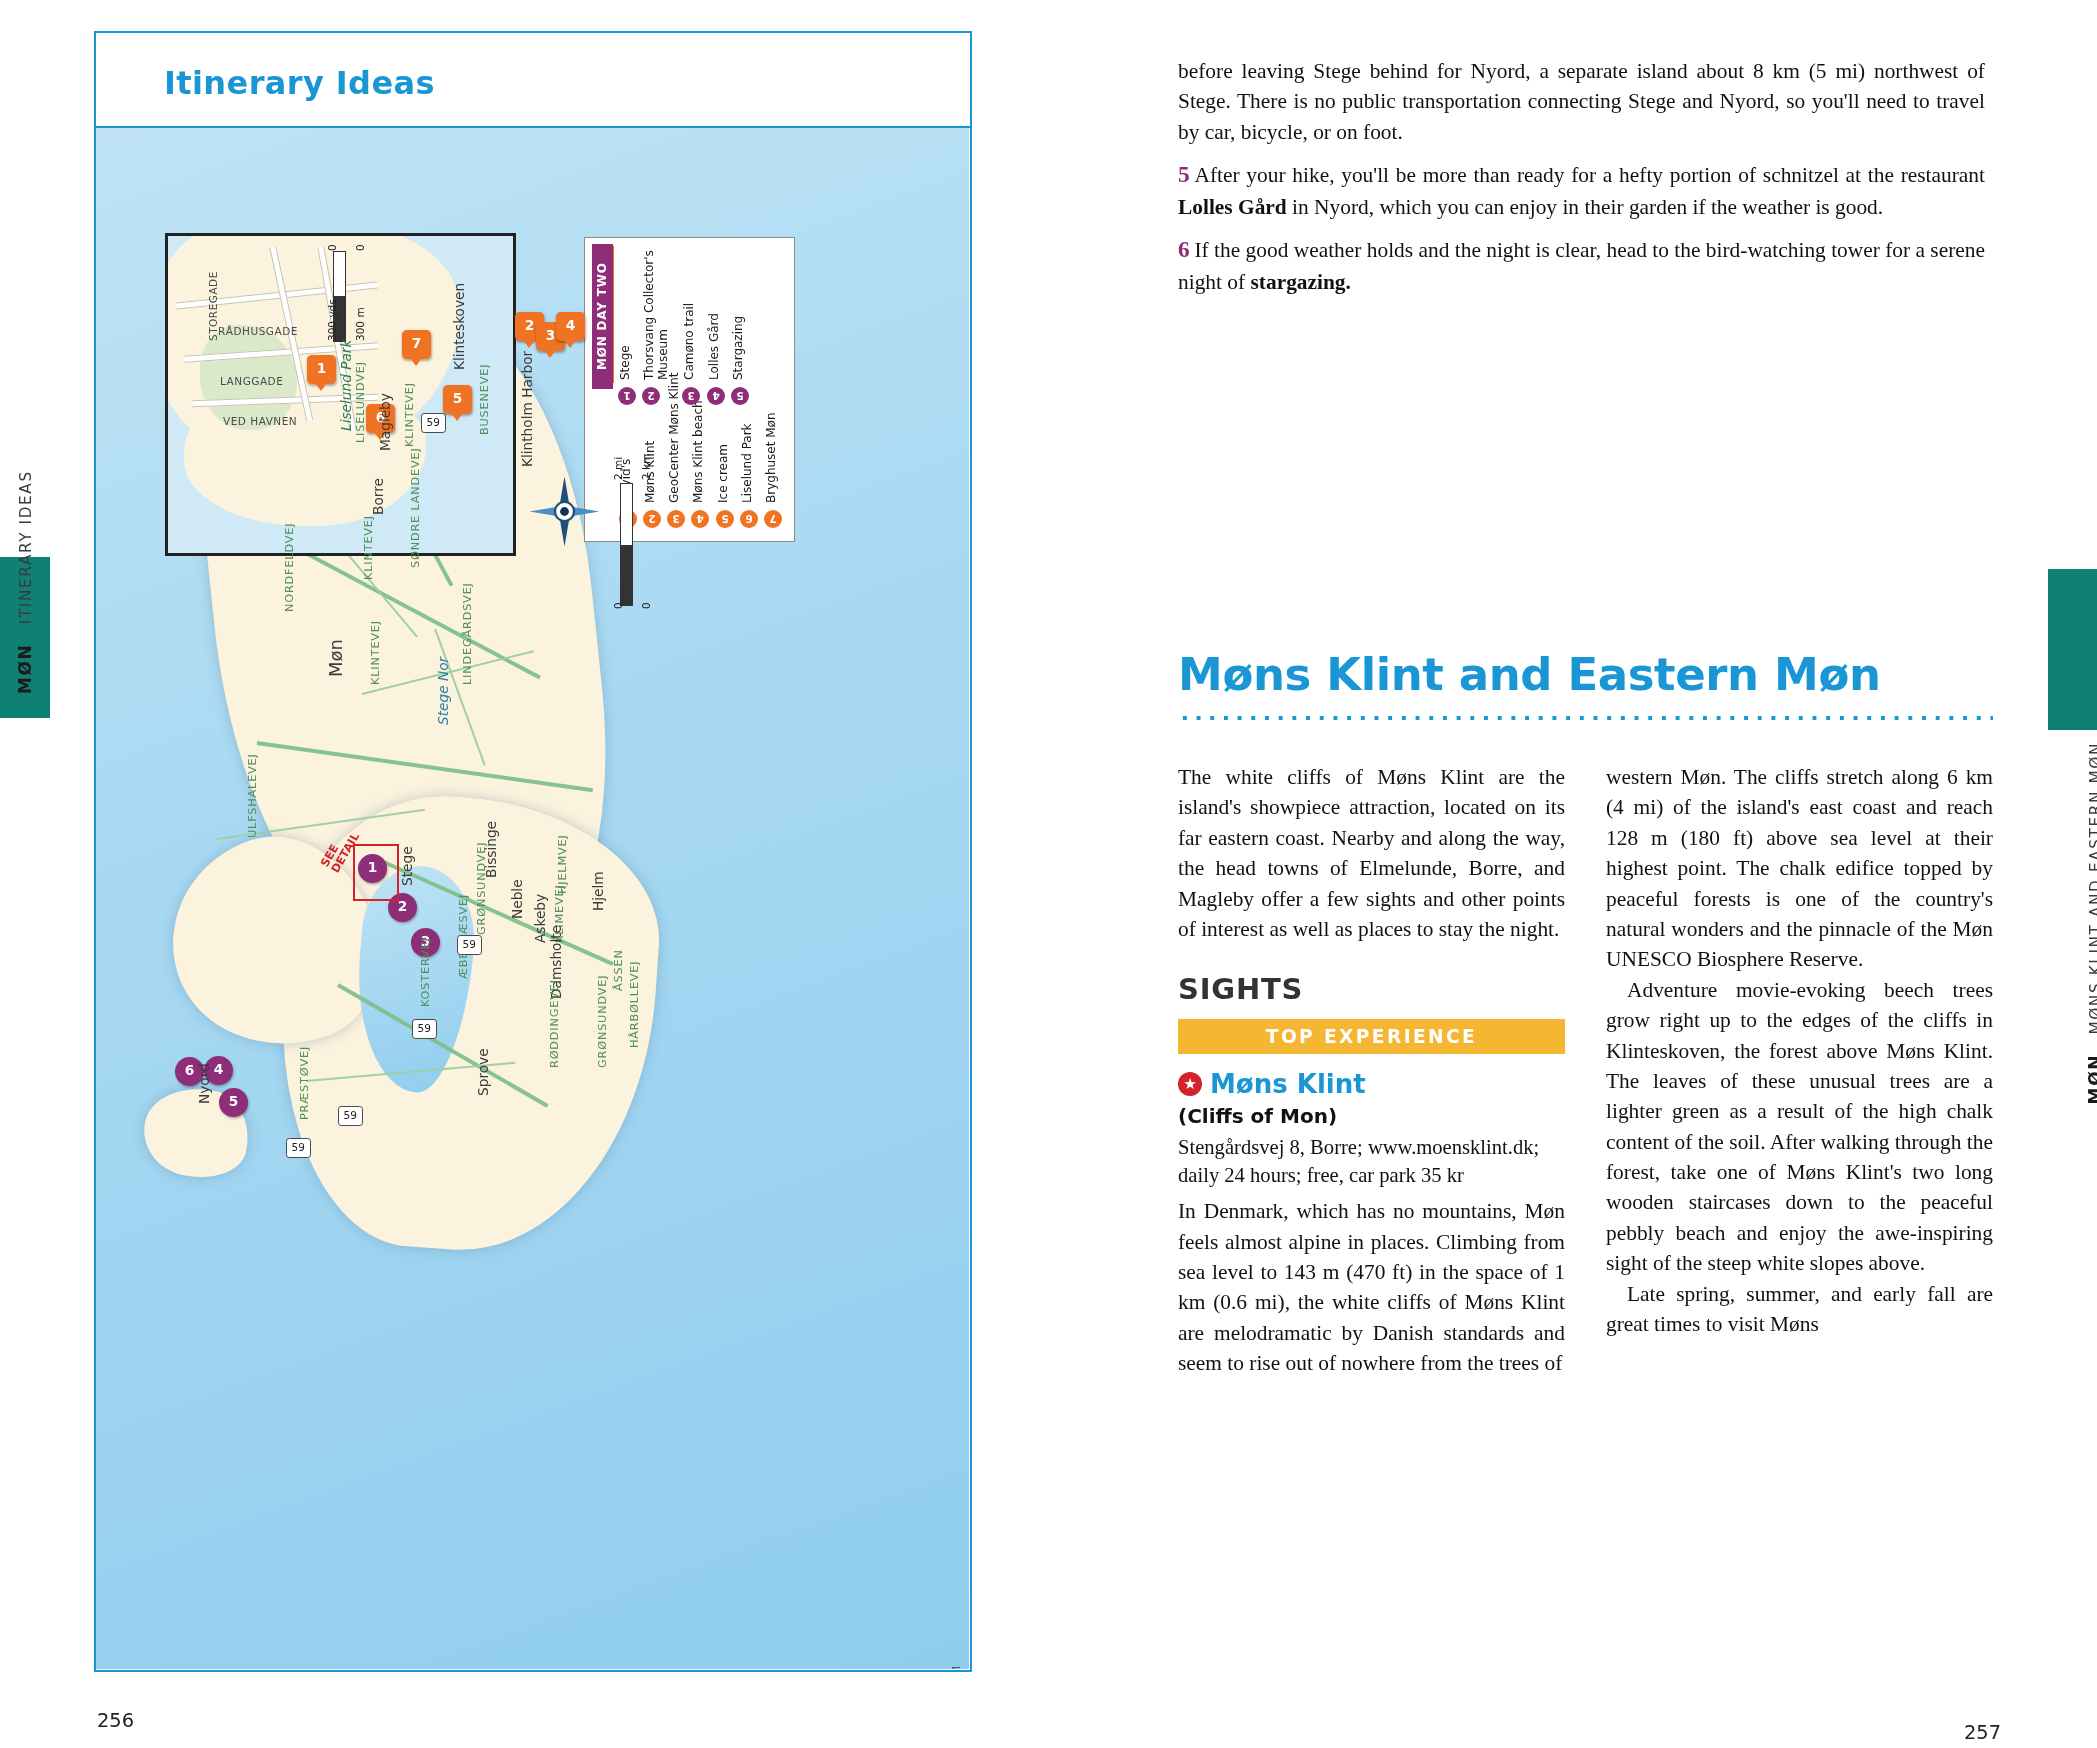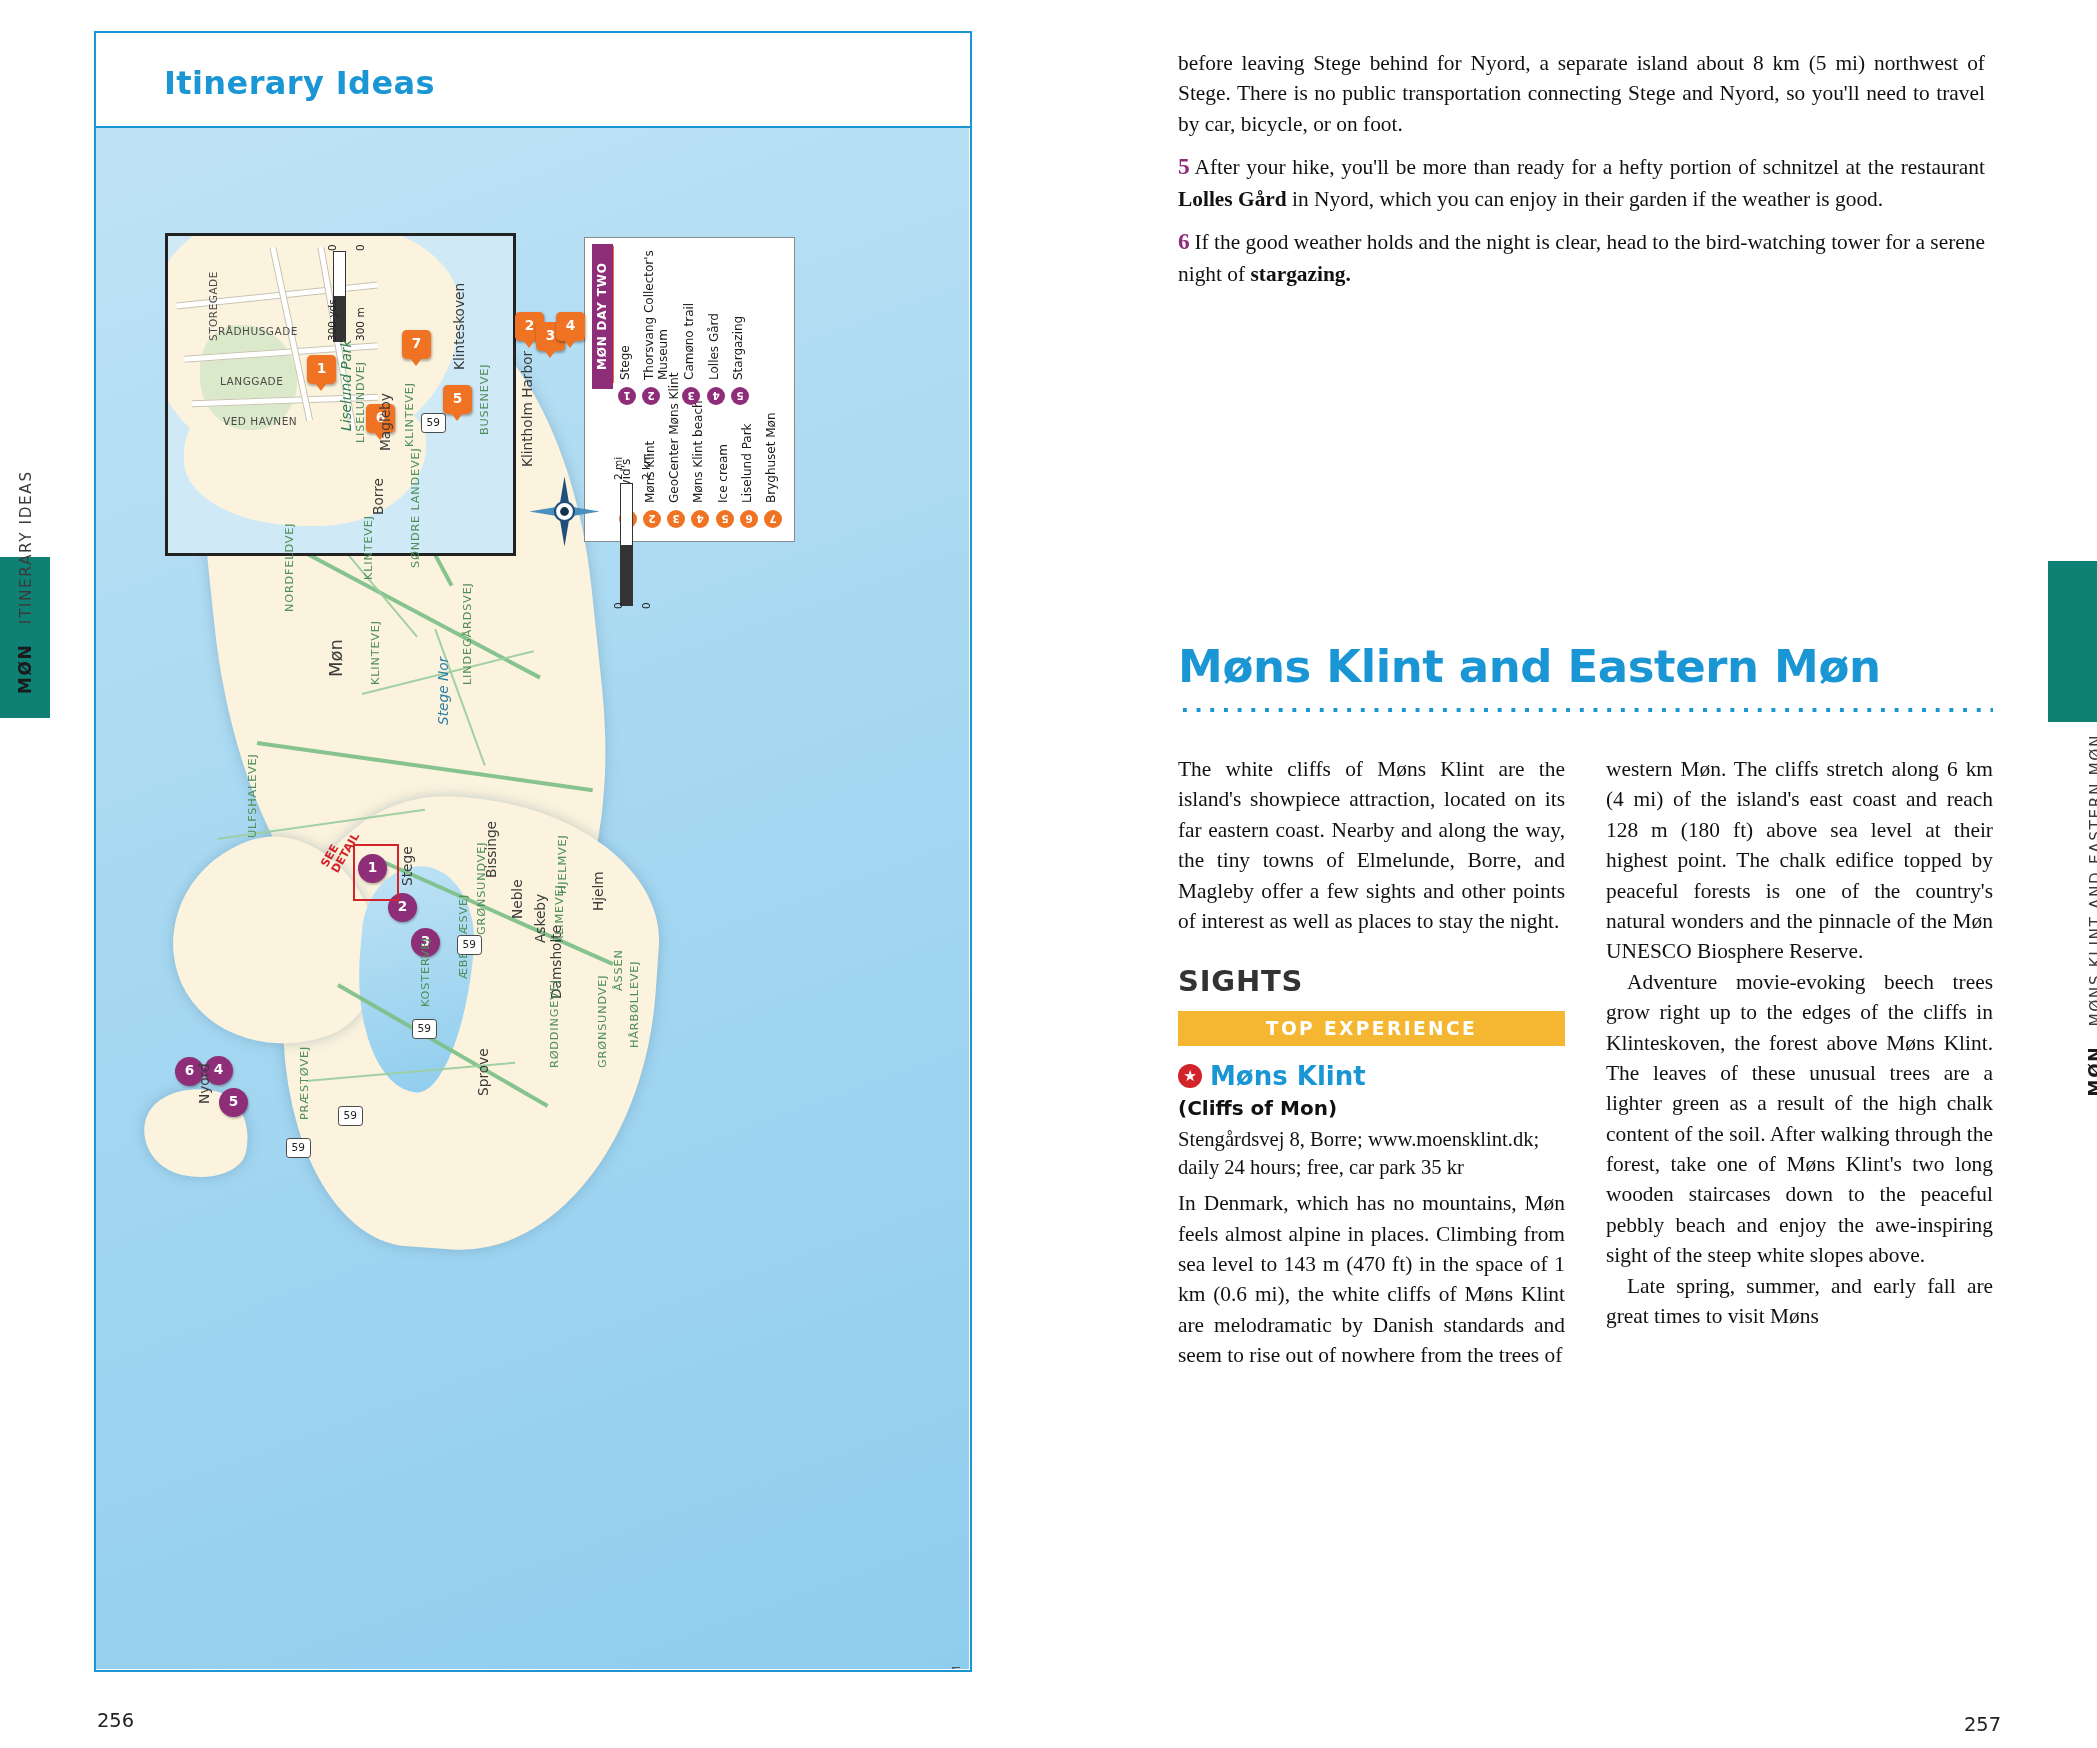--- a/index.html
+++ b/index.html
@@ -326,21 +326,21 @@
     position: absolute;
     left: 97px; top: 1709px;
     font-family: "DejaVu Sans", sans-serif;
     font-size: 19.4px;
     color: #222;
   }
 
   
   #right-page {
     position: absolute;
-    left: 1049px; top: 4px;
+    left: 1049px; top: 12px;
     width: 1049px; height: 1454px;
     background: #ffffff;
   }
   #right-col-wrap {
     position: absolute;
     left: 129px; top: 44px;
     width: 807px;
   }
   .body-p {
     font-family: "Liberation Serif", serif;
@@ -689,21 +689,21 @@
     </p>
     <p class="body-p">
       <span class="step">6</span>If the good weather holds and the night is clear, head to the bird-watching tower for a serene night of <b>stargazing.</b>
     </p>
   </div>
 
   <div id="section-title">Møns Klint and Eastern Møn</div>
   <div id="section-rule"></div>
 
   <div class="col" id="col-a">
-    <p>The white cliffs of Møns Klint are the island's showpiece attraction, located on its far eastern coast. Nearby and along the way, the tiny towns of Elmelunde, Borre, and Magleby offer a few sights and other points of interest as well as places to stay the night.</p>
+    <p>The white cliffs of Møns Klint are the island's showpiece attraction, located on its far eastern coast. Nearby and along the way, the head towns of Elmelunde, Borre, and Magleby offer a few sights and other points of interest as well as places to stay the night.</p>
     <div id="sights-head">SIGHTS</div>
     <div id="top-exp">TOP EXPERIENCE</div>
     <div id="poi-name">
       <span class="star-badge">★</span>
       <span>Møns Klint</span>
     </div>
     <div id="poi-sub">(Cliffs of Mon)</div>
     <div id="poi-info">Stengårdsvej 8, Borre; www.moensklint.dk; daily 24 hours; free, car park 35 kr</div>
     <p>In Denmark, which has no mountains, Møn feels almost alpine in places. Climbing from sea level to 143 m (470 ft) in the space of 1 km (0.6 mi), the white cliffs of Møns Klint are melodramatic by Danish standards and seem to rise out of nowhere from the trees of</p>
   </div>

